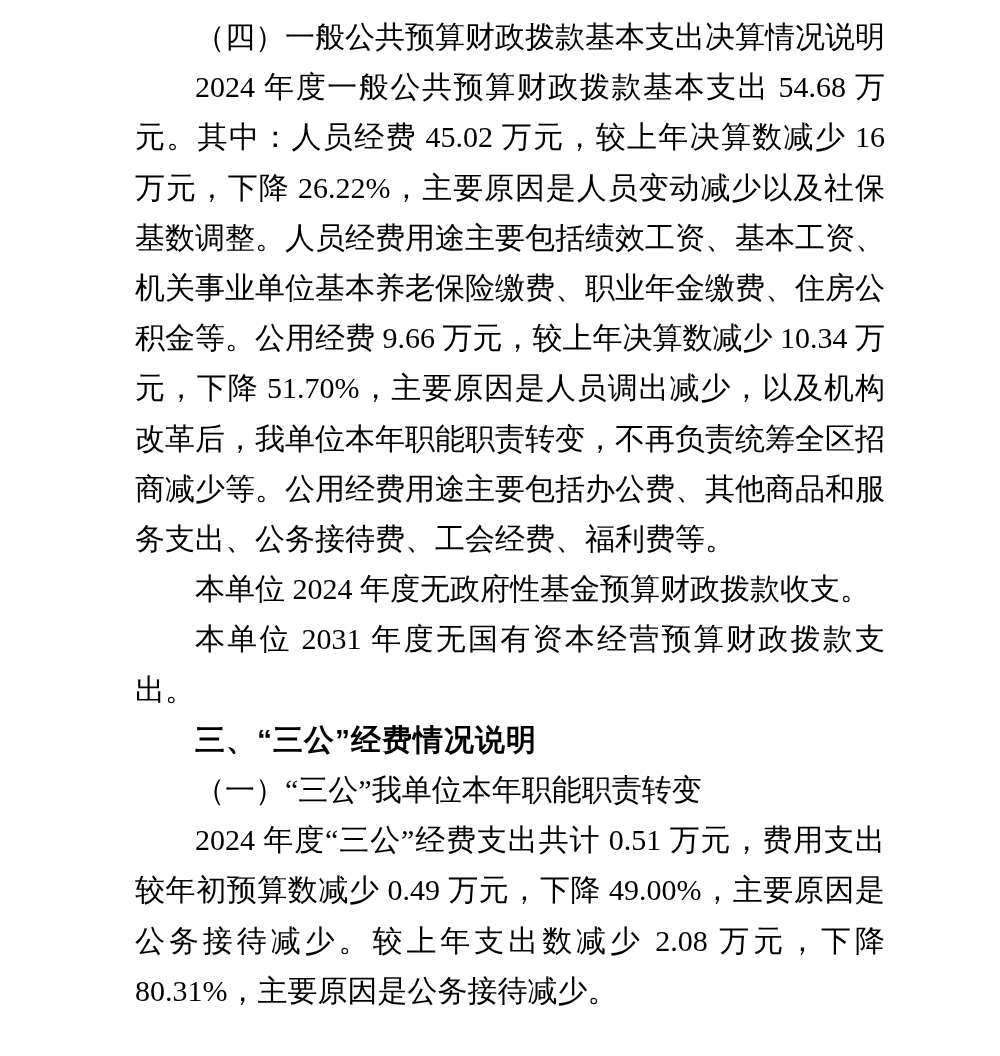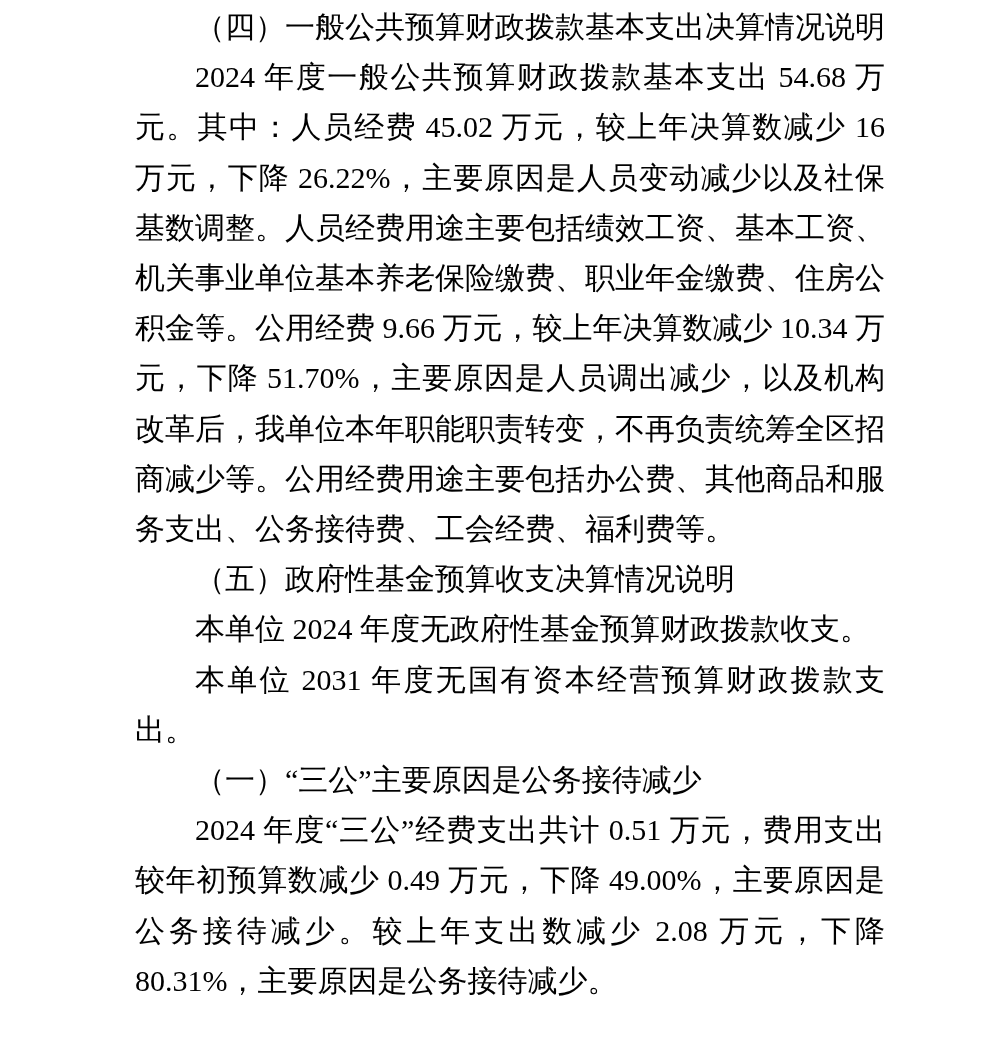--- a/index.html
+++ b/index.html
@@ -11,21 +11,21 @@
     position: relative;
     width: 1000px;
     height: 1056px;
     background: #ffffff;
     overflow: hidden;
   }
   .content {
     box-sizing: border-box;
     width: 1000px;
     height: 1056px;
-    padding: 2px 115px 0 135px;
+    padding: 12px 115px 0 135px;
     font-family: "Liberation Serif", "DejaVu Serif", serif;
     font-size: 30px;
     line-height: 50.2px;
     color: #000000;
     text-align: justify;
   }
   .content p {
     margin: 0;
     padding: 0;
     text-indent: 2em;
@@ -45,26 +45,26 @@
 </head>
 <body>
 
 <div class="page">
   <div class="content">
 
     <p class="sub-heading">（四）一般公共预算财政拨款基本支出决算情况说明</p>
 
     <p>2024 年度一般公共预算财政拨款基本支出 54.68 万元。其中：人员经费 45.02 万元，较上年决算数减少 16 万元，下降 26.22%，主要原因是人员变动减少以及社保基数调整。人员经费用途主要包括绩效工资、基本工资、机关事业单位基本养老保险缴费、职业年金缴费、住房公积金等。公用经费 9.66 万元，较上年决算数减少 10.34 万元，下降 51.70%，主要原因是人员调出减少，以及机构改革后，我单位本年职能职责转变，不再负责统筹全区招商减少等。公用经费用途主要包括办公费、其他商品和服务支出、公务接待费、工会经费、福利费等。</p>
 
-    <p class="sub-heading">（五）政府性基金预算收支决算情况说明</p>
 
     <p>本单位 2024 年度无政府性基金预算财政拨款收支。</p>
 
 
     <p>本单位 2031 年度无国有资本经营预算财政拨款支出。</p>
 
+    <p class="bold-heading">三、“三公”经费情况说明</p>
 
-    <p class="sub-heading">（一）“三公”主要原因是公务接待减少</p>
+    <p class="sub-heading">（一）“三公”我单位本年职能职责转变</p>
 
     <p>2024 年度“三公”经费支出共计 0.51 万元，费用支出较年初预算数减少 0.49 万元，下降 49.00%，主要原因是公务接待减少。较上年支出数减少 2.08 万元，下降 80.31%，主要原因是公务接待减少。</p>
 
   </div>
 </div>
 
 </body></html>

